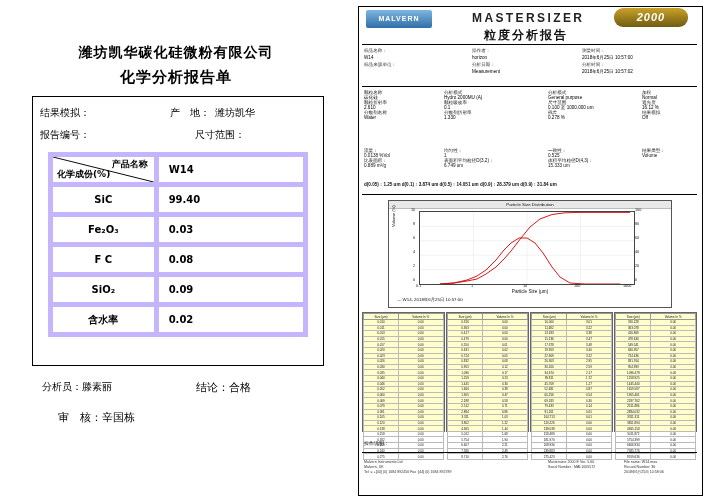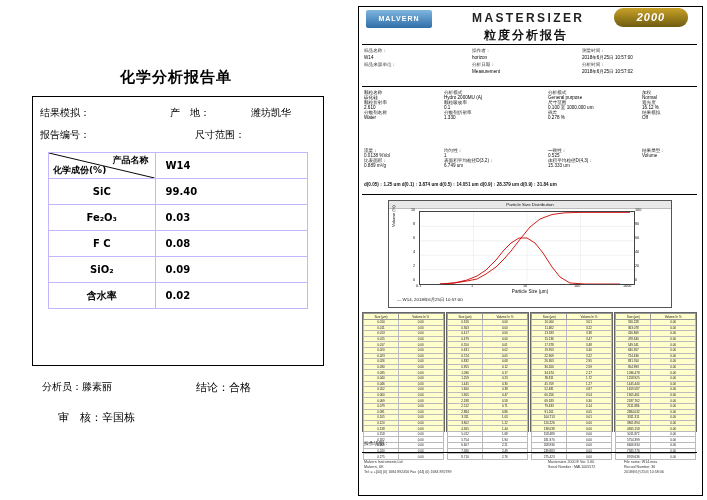--- a/index.html
+++ b/index.html
@@ -7,27 +7,27 @@
   .page{position:relative;width:707px;height:500px;}
 
   
   .left{position:absolute;left:0;top:0;width:352px;height:500px;}
   .lt-title1{position:absolute;left:0;top:44px;width:352px;text-align:center;font-size:14px;font-weight:bold;font-family:"DejaVu Sans",sans-serif;letter-spacing:1px;}
   .lt-title2{position:absolute;left:0;top:68px;width:352px;text-align:center;font-size:15px;font-weight:bold;font-family:"DejaVu Sans",sans-serif;letter-spacing:1px;}
   .lt-box{position:absolute;left:32px;top:96px;width:290px;height:268px;border:1px solid #000;}
   .lt-row1{position:absolute;left:40px;top:106px;width:280px;font-size:10px;font-family:"DejaVu Sans",sans-serif;}
   .lt-row1 .a{position:absolute;left:0;top:0;}
   .lt-row1 .b{position:absolute;left:130px;top:0;}
-  .lt-row1 .c{position:absolute;left:175px;top:0;margin-left:36px;}
+  .lt-row1 .c{position:absolute;left:175px;top:0;}
   .lt-row2{position:absolute;left:40px;top:128px;width:280px;font-size:10px;font-family:"DejaVu Sans",sans-serif;}
   .lt-row2 .a{position:absolute;left:0;top:0;}
   .lt-row2 .b{position:absolute;left:155px;top:0;}
 
   table.spec{position:absolute;left:48px;top:152px;border-collapse:collapse;width:260px;font-size:10px;font-family:"DejaVu Sans",sans-serif;}
-  table.spec td{border:1px solid #c4b5fd;height:25px;padding:0;}
+  table.spec td{border:5px solid #c4b5fd;height:25px;padding:0;}
   table.spec td.k{width:110px;text-align:center;font-weight:bold;}
   table.spec td.v{width:148px;padding-left:10px;font-weight:bold;}
   td.diag{position:relative;}
   td.diag .dl{position:absolute;left:0;top:0;width:100%;height:100%;}
   td.diag .t1{position:absolute;right:6px;top:1px;font-size:9px;font-weight:bold;}
   td.diag .t2{position:absolute;left:4px;bottom:1px;font-size:9px;font-weight:bold;}
 
   .lt-foot1{position:absolute;left:42px;top:380px;font-size:10px;font-family:Liberation Mono, monospace;}
   .lt-foot1b{position:absolute;left:196px;top:380px;font-size:11px;font-family:"DejaVu Sans",sans-serif;}
   .lt-foot2{position:absolute;left:58px;top:410px;font-size:11px;font-family:"DejaVu Sans",sans-serif;}
@@ -76,20 +76,21 @@
   .foot-l{position:absolute;left:12px;top:460px;font-size:3.6px;color:#333;line-height:1.45;}
   .foot-c{position:absolute;left:196px;top:460px;font-size:3.6px;color:#333;line-height:1.45;}
   .foot-r{position:absolute;left:272px;top:460px;font-size:3.6px;color:#333;line-height:1.45;}
 </style>
 </head>
 <body>
 
 <div class="page">
 
   <div class="left">
+    <div class="lt-title1">潍坊凯华碳化硅微粉有限公司</div>
     <div class="lt-title2">化学分析报告单</div>
 
     <div class="lt-box"></div>
 
     <div class="lt-row1">
       <span class="a">结果模拟：</span>
       <span class="b">产　地：</span>
       <span class="c">潍坊凯华</span>
     </div>
     <div class="lt-row2">

